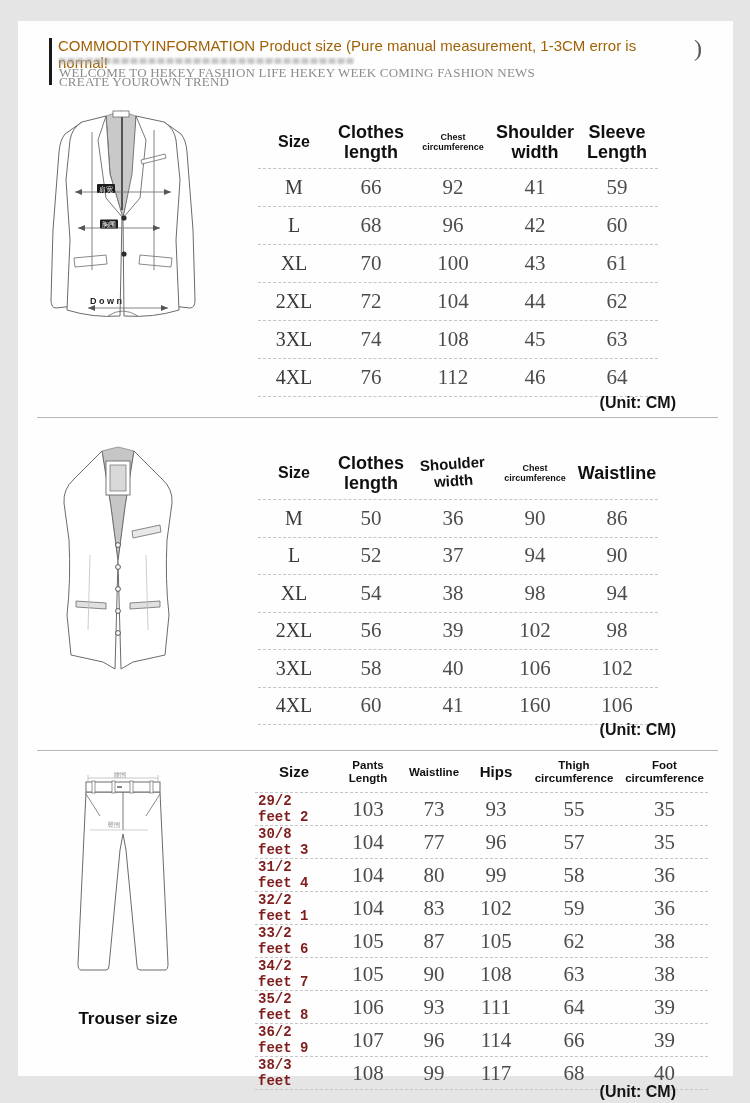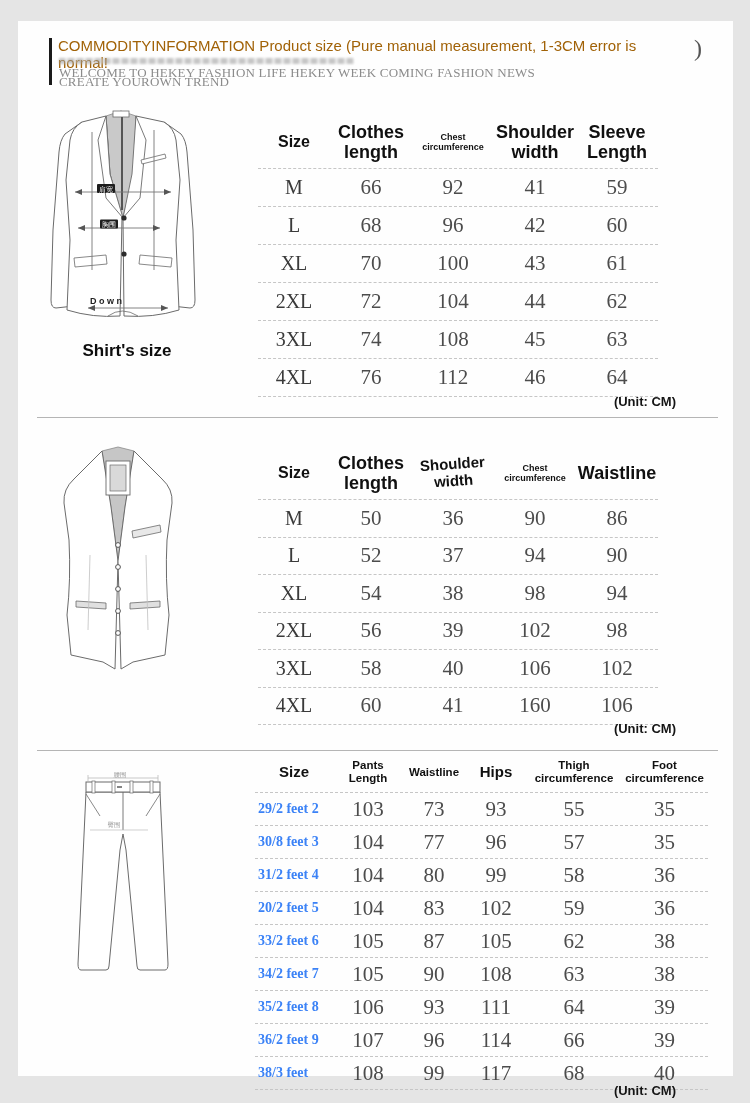--- a/index.html
+++ b/index.html
@@ -32,24 +32,24 @@
   [data-table="2"] .thead{height:40px}
   .th{font-weight:bold;font-size:18px;color:#101010;text-align:center;line-height:1.12}
   .td{font-family:"Liberation Serif",serif;font-size:21px;color:#4c4c4c;text-align:center}
   .tsize{font-size:20px;color:#3a3a3a}
   [data-table="0"] .th:nth-child(1),[data-table="1"] .th:nth-child(1){font-size:16px}
   [data-table="0"] .th:nth-child(3){font-size:9px}
   [data-table="1"] .th:nth-child(3){font-size:15px;transform:rotate(-4deg)}
   [data-table="1"] .th:nth-child(4){font-size:9px}
   [data-table="2"] .th{font-size:11.5px}
   [data-table="2"] .th:nth-child(1),[data-table="2"] .th:nth-child(4){font-size:15px}
-  [data-table="2"] .tsize{font-family:Liberation Serif, serif;font-weight:bold;
-      font-size:14px;color:#3b82f6;text-align:left;padding-left:3px}
+  [data-table="2"] .tsize{font-family:Liberation Mono, monospace;font-weight:bold;
+      font-size:14px;color:#7f1d1d;text-align:left;padding-left:3px}
   .unit{position:absolute;left:240px;width:418px;text-align:right;font-weight:bold;
-        font-size:13px;color:#141414}
+        font-size:16px;color:#141414}
   #unit0{top:373px}#unit1{top:700px}#unit2{top:1062px}
   
   .glabel{position:absolute;text-align:center;font-weight:bold;color:#0d0d0d}
   #glabel0{left:9px;top:320px;width:200px;font-size:17px}
   #glabel1{left:0px;top:649px;width:200px;font-size:19px}
   #glabel2{left:10px;top:988px;width:200px;font-size:17px}
   .illus{position:absolute}
   #illus0{left:30px;top:89px}
   #illus1{left:30px;top:424px}
   #illus2{left:50px;top:747px}
@@ -101,21 +101,20 @@
         <path d="M40,198 l7,-3 v6 z"></path>
           <path d="M120,198 l-7,-3 v6 z"></path>
       </g>
       <rect x="49" y="74" width="18" height="9" rx="1" fill="#1d1d1d"></rect>
       <text x="58" y="81.5" font-size="7" fill="#fff" text-anchor="middle">肩宽</text>
       <rect x="52" y="109.5" width="18" height="9" rx="1" fill="#1d1d1d"></rect>
       <text x="61" y="117" font-size="7" fill="#fff" text-anchor="middle">胸围</text>
       <text x="42" y="194" font-size="9" font-weight="bold" letter-spacing="2.5" fill="#222">Down</text>
     </svg>
   </div>
-  <div class="glabel" id="glabel0">Shirt's size</div>
 
   <div class="illus" id="illus1">
     <svg width="140" height="228" viewBox="0 0 140 228">
       <g stroke="#6b6b6b" stroke-width="1" fill="#fff">
         <path d="M70,2 L54,6 L63,62 L70,116 L77,62 L86,6 Z" fill="#c6c6c6" stroke="#8a8a8a" stroke-width="0.8"></path>
         <path d="M54,6 L26,34 Q15,44 16,58 L21,95 Q23,135 19,170 L23,210 L55,217 L67,224 L70,116 L63,62 Z"></path>
         <path d="M86,6 L114,34 Q125,44 124,58 L119,95 Q117,135 121,170 L117,210 L85,217 L73,224 L70,116 L77,62 Z"></path>
         <rect x="58" y="16" width="24" height="34" stroke-width="0.9"></rect>
         <rect x="62" y="20" width="16" height="26" fill="#d9d9d9" stroke-width="0.7"></rect>
         <path d="M84,86 L112,80 L113,87 L85,93 Z" fill="#e8e8e8" stroke-width="0.8"></path>
@@ -153,20 +152,21 @@
           <rect x="44" y="13" width="3" height="12"></rect>
         <rect x="62" y="13" width="3" height="12"></rect>
           <rect x="82" y="13" width="3" height="12"></rect>
       </g>
       <line x1="55" y1="24" x2="55" y2="62" stroke="#6b6b6b" stroke-width="0.9"></line>
       <line x1="49" y1="19" x2="54" y2="19" stroke="#333" stroke-width="1.2"></line>
       <line x1="22" y1="62" x2="80" y2="62" stroke="#bbb" stroke-width="0.7"></line>
       <text x="46" y="59" font-size="6.5" fill="#9a9a9a" text-anchor="middle">臀围</text>
     </svg>
   </div>
+  <div class="glabel" id="glabel2">Trouser size</div>
 
   <div class="table" data-table="0">
       <div class="trow thead">
         <div class="th">Size</div>
         <div class="th">Clothes length</div>
         <div class="th">Chest circumference</div>
         <div class="th">Shoulder width</div>
         <div class="th">Sleeve Length</div>
       </div>
       <div class="trow">
@@ -296,21 +296,21 @@
       </div>
       <div class="trow">
         <div class="td tsize">31/2 feet 4</div>
         <div class="td">104</div>
         <div class="td">80</div>
         <div class="td">99</div>
         <div class="td">58</div>
         <div class="td">36</div>
       </div>
       <div class="trow">
-        <div class="td tsize">20/2 feet 5</div>
+        <div class="td tsize">32/2 feet 1</div>
         <div class="td">104</div>
         <div class="td">83</div>
         <div class="td">102</div>
         <div class="td">59</div>
         <div class="td">36</div>
       </div>
       <div class="trow">
         <div class="td tsize">33/2 feet 6</div>
         <div class="td">105</div>
         <div class="td">87</div>

